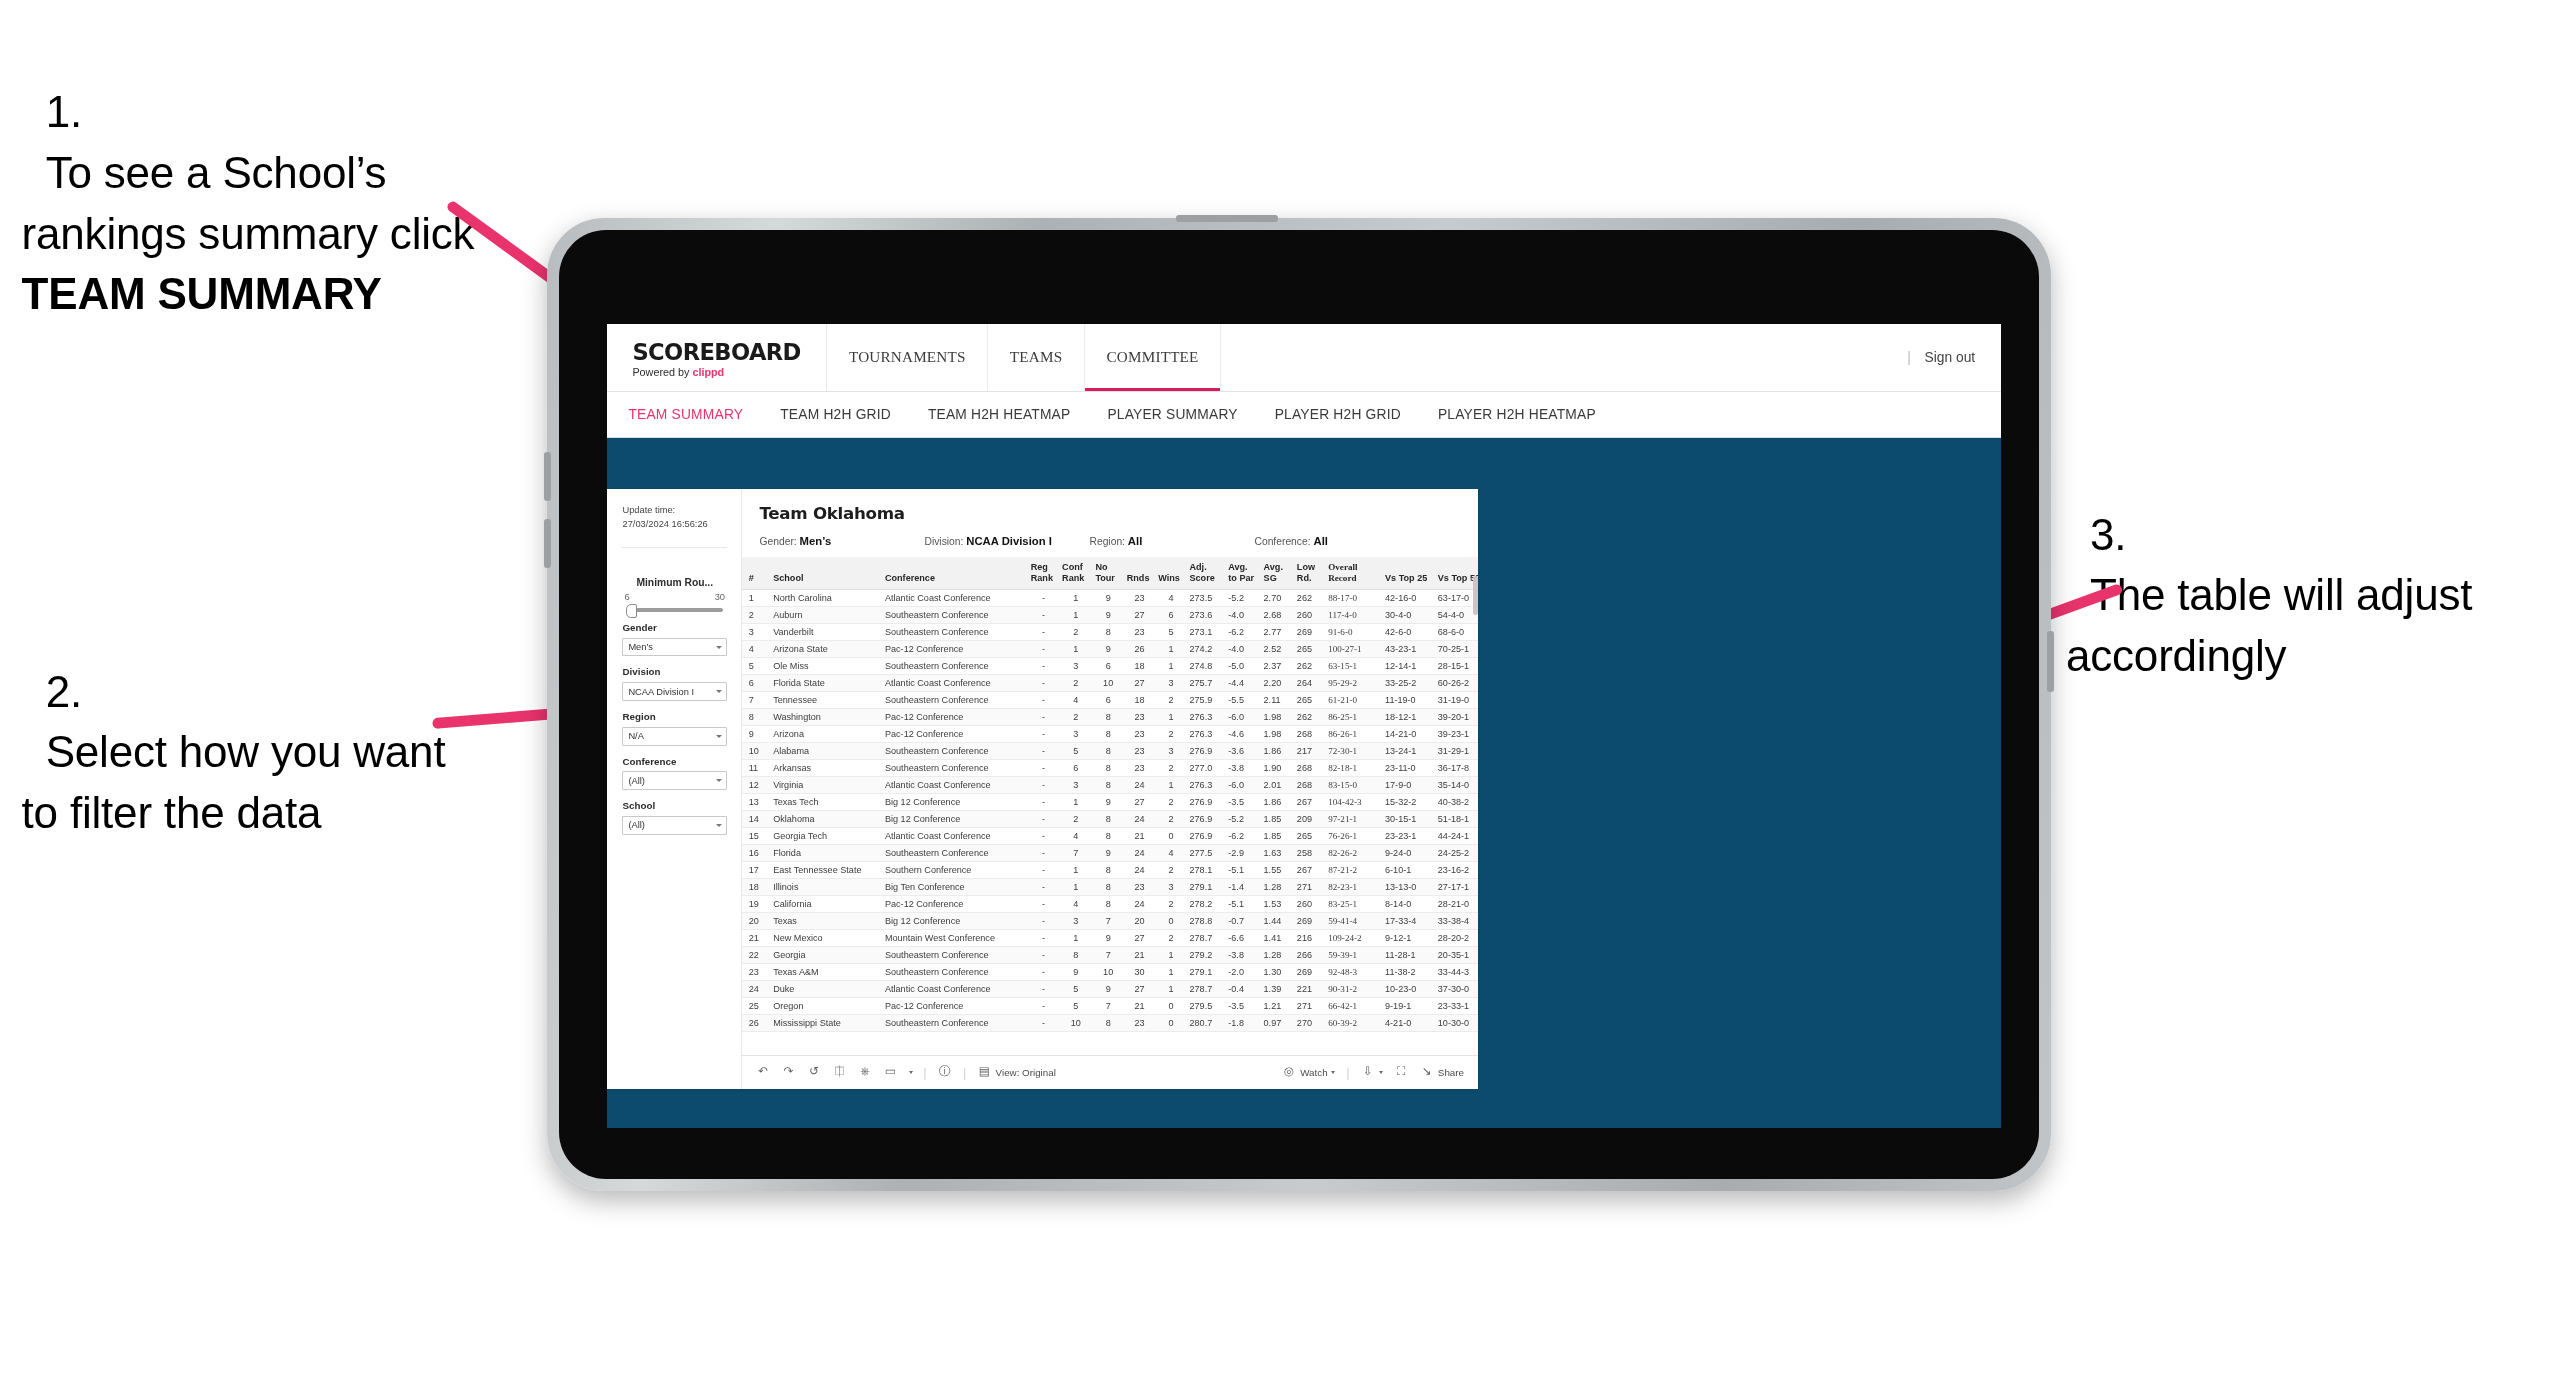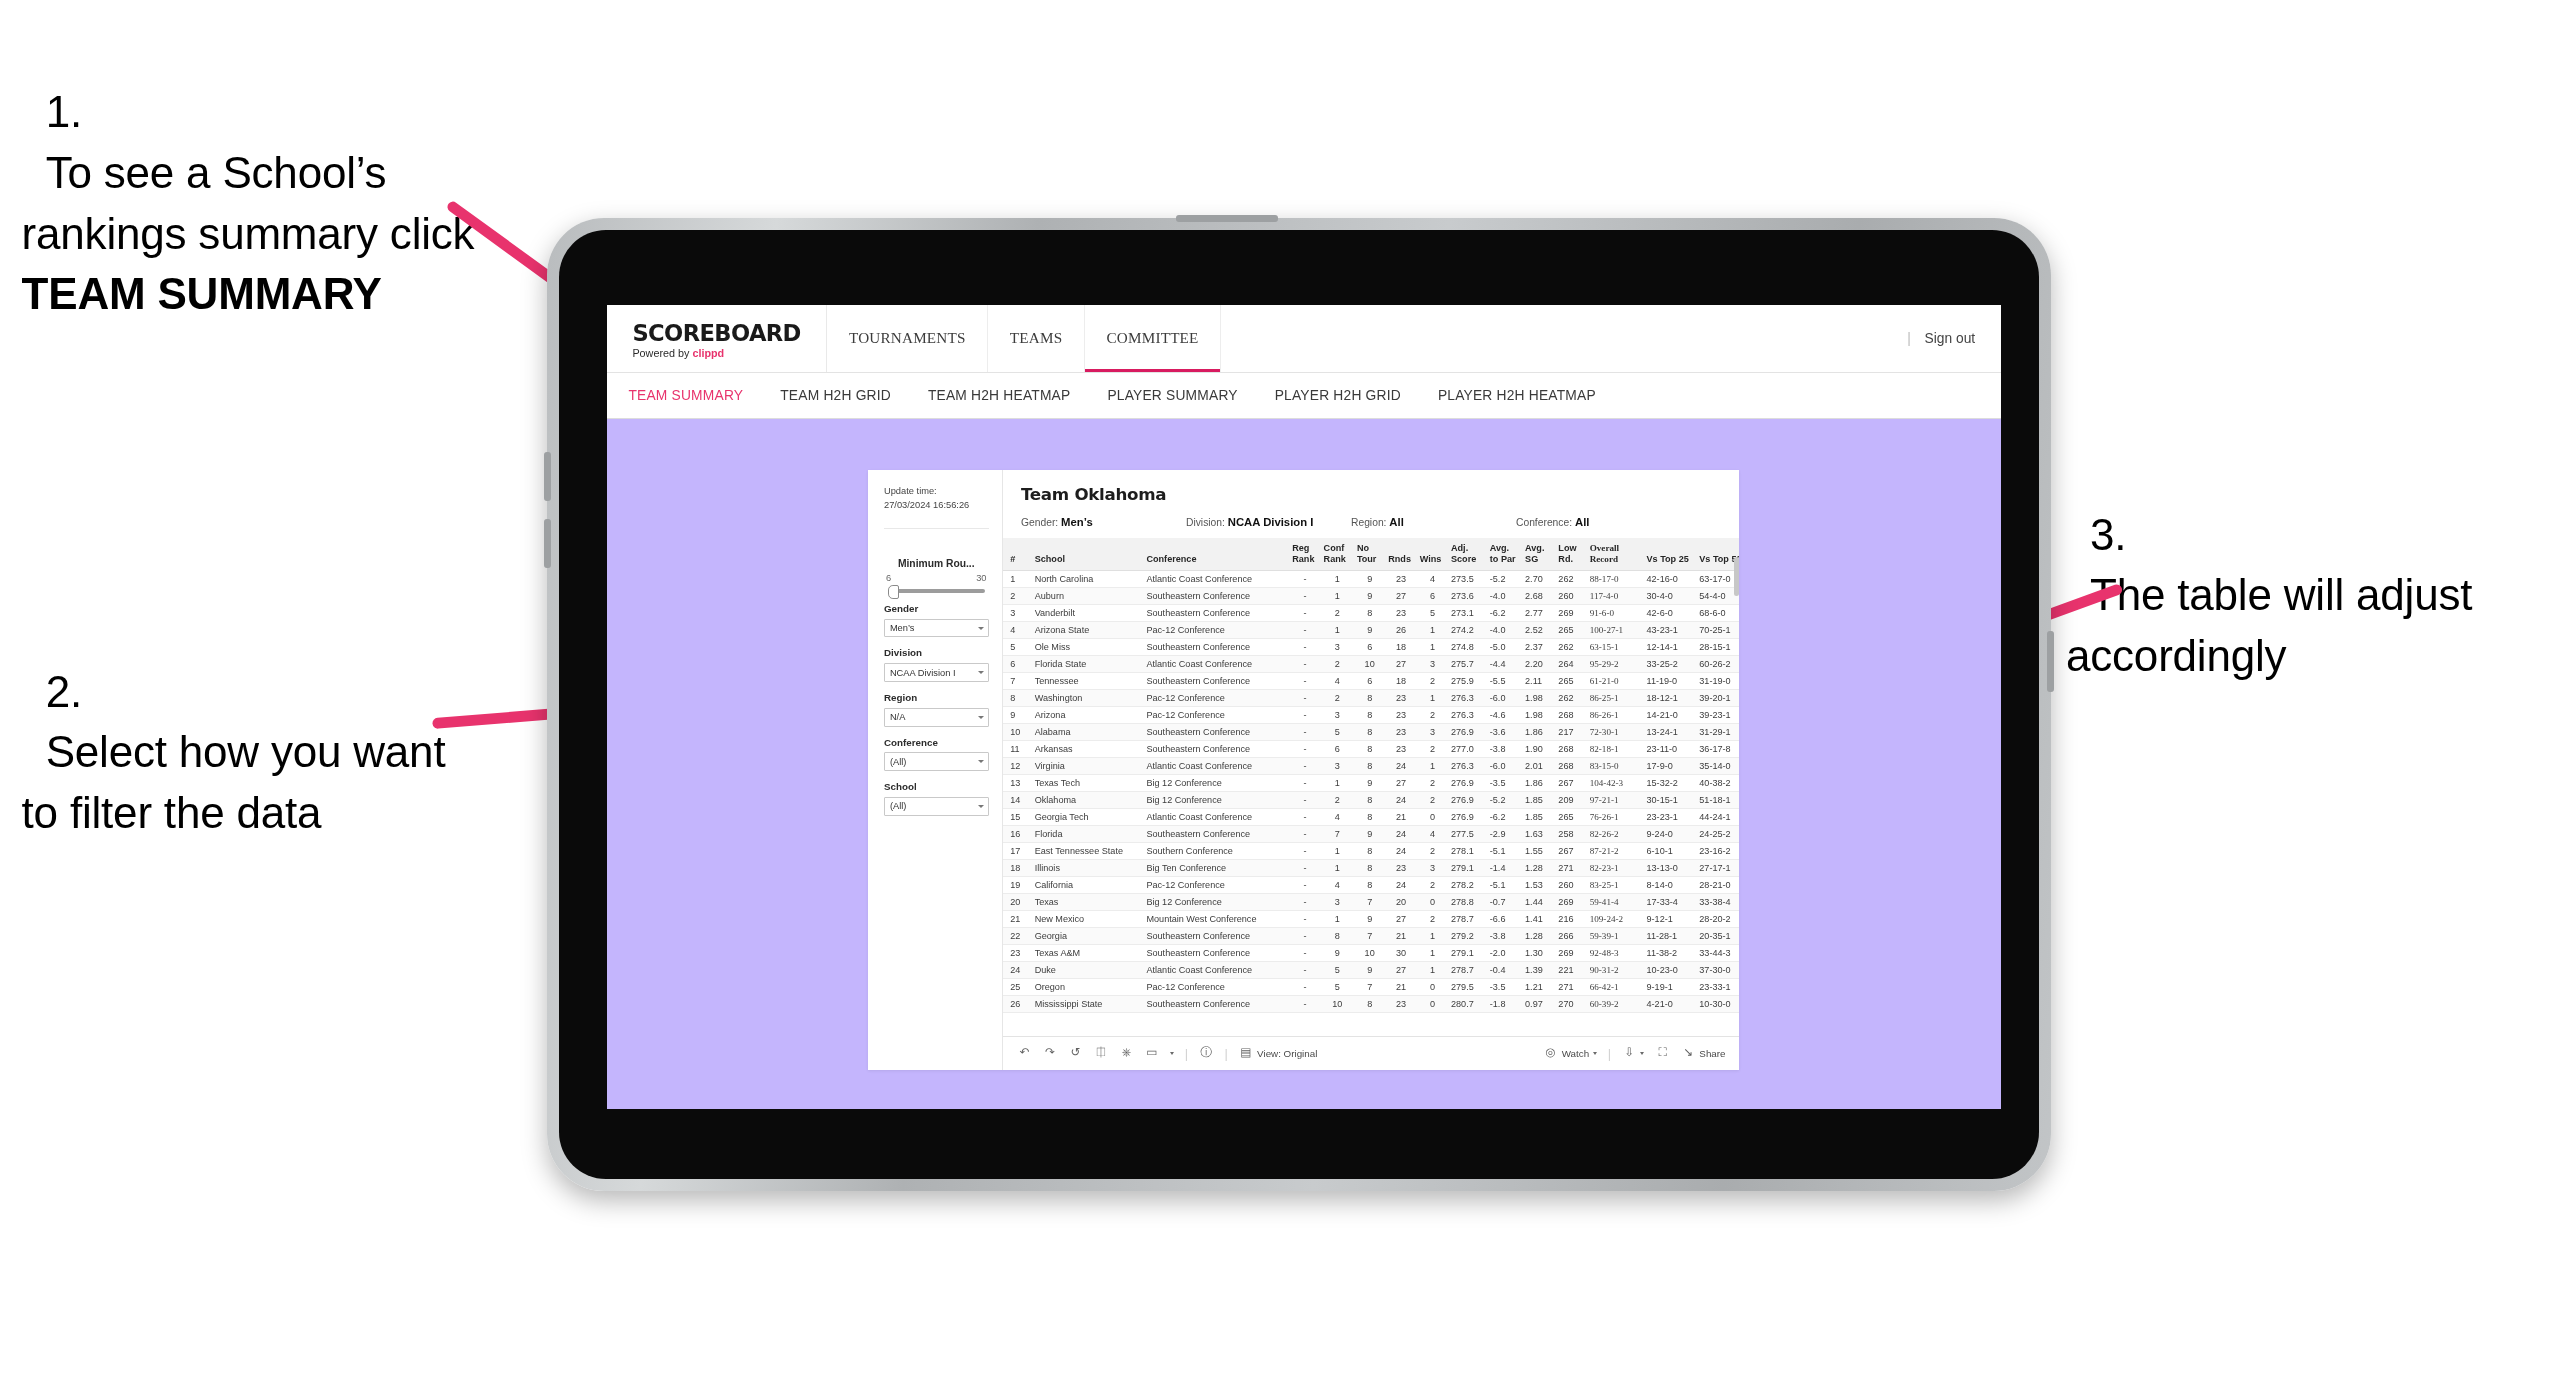--- a/index.html
+++ b/index.html
@@ -70,21 +70,21 @@
     left: 11.8px;
     top: 11.8px;
     right: 11.8px;
     bottom: 11.8px;
     border-radius: 47px;
     background: #0a0a0a;
   }
   #tablet-screen {
     position: absolute;
     left: 48px;
-    top: 75px;
+    top: 94px;
     width: 1394px;
     height: 804px;
     background: #ffffff;
     overflow: hidden;
   }
   .tablet-btn {
     position: absolute;
     background: #9da0a2;
     border-radius: 2.9px;
   }
@@ -172,26 +172,25 @@
     font-size: 13.8px;
     color: #3a3a3a;
     letter-spacing: 0.2px;
     cursor: pointer;
     white-space: nowrap;
   }
   .sub-nav-item.active { color: #e8336d; }
 
   
   #workspace {
-    background: #c4b5fd;
+    background: #0c4a6e;
     height: 692px;
     padding-top: 51px;
     box-sizing: border-box;
     display: flex;
-    justify-content: center;
   }
   #viz-card {
     width: 871px;
     height: 600px;
     background: #ffffff;
     display: flex;
     flex-direction: column;
     box-shadow: 0 1px 2.9px rgba(0,0,0,0.08);
   }
   #viz-body {

